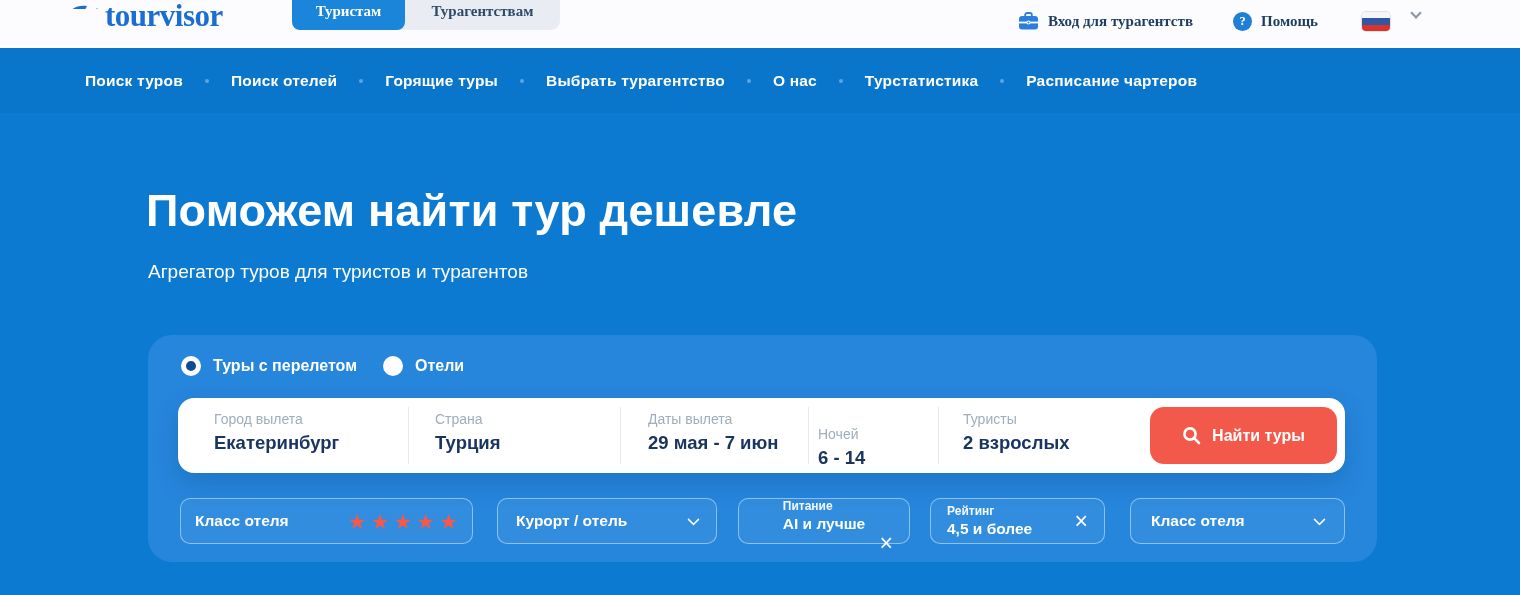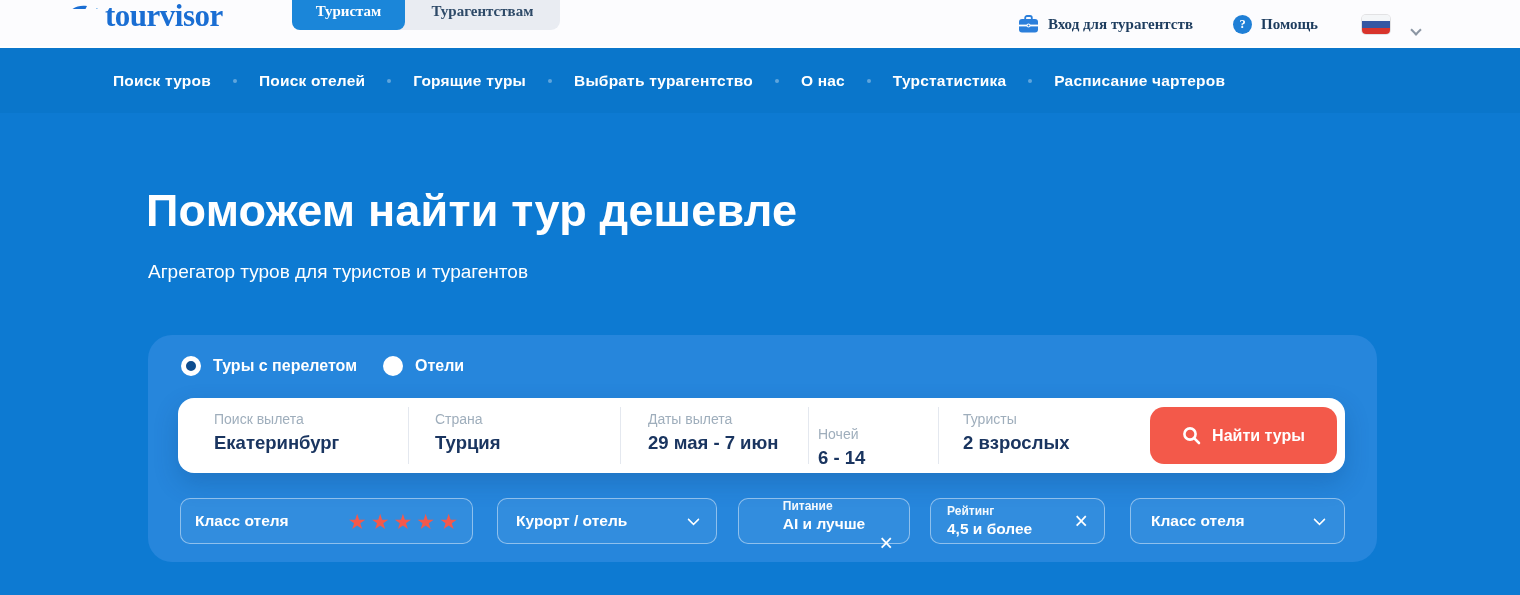--- a/index.html
+++ b/index.html
@@ -8,31 +8,31 @@
 
   
   .header { position:absolute; left:0; top:0; width:1520px; height:46px; background:#fcfcfe;font-family:Liberation Serif, serif; }
   .logo { position:absolute; left:105px; top:-2px; font-size:31px; font-weight:800; letter-spacing:-0.5px; color:#1a6ed3; }
   .logo-plane { position:absolute; left:63px; top:0; width:40px; height:9px; overflow:hidden; }
   .seg { position:absolute; left:292px; top:-8px; width:268px; height:38px; background:#e9ecf2; border-radius:9px; display:flex; }
   .seg-item { flex:0 0 auto; display:flex; align-items:center; justify-content:center; font-size:15px; font-weight:600; color:#2e4a68; cursor:pointer; }
   .seg-item.active { background:#1b86d9; color:#ffffff; border-radius:8px; }
   .seg-item:nth-child(1){ width:113px; }
   .seg-item:nth-child(2){ width:155px; }
-  .hright { position:absolute; right:100px; top:4px; height:30px; display:flex; align-items:flex-end; gap:14px; }
+  .hright { position:absolute; right:100px; top:12px; height:30px; display:flex; align-items:flex-start; gap:14px; }
   .hlink { display:flex; align-items:center; gap:9px; font-size:15px; font-weight:600; color:#1d3c5e; cursor:pointer; }
   .hlink + .hlink { margin-left:26px; }
   .qmark { width:19px; height:19px; border-radius:50%; background:#1f7fd6; color:#fff; font-size:12.5px; font-weight:700; display:flex; align-items:center; justify-content:center; }
   .flag { width:28px; height:19px; border-radius:4px; overflow:hidden; box-shadow:0 0 0 1px rgba(0,0,0,0.10); margin-left:30px; }
   .flag div { height:6.34px; }
   .flag .w { background:#f4f6f8; } .flag .b { background:#3557a2; } .flag .r { background:#d8342c; }
   .chev-gray { width:8px; height:8px; border-right:2px solid #8b96a3; border-bottom:2px solid #8b96a3; transform:rotate(45deg); margin:-3px 0 0 8px; }
 
   
-  .nav { position:absolute; left:0; top:48px; width:1520px; height:65px; background:#0a76cb; display:flex; align-items:center; padding-left:113px; }
+  .nav { position:absolute; left:0; top:48px; width:1520px; height:65px; background:#0a76cb; display:flex; align-items:center; padding-left:85px; }
   .nav-item { color:#ffffff; font-size:15.5px; font-weight:600; letter-spacing:0.2px; cursor:pointer; white-space:nowrap; }
   .nav-dot { width:4px; height:4px; border-radius:50%; background:rgba(255,255,255,0.35); margin:0 22px; }
 
   
   .hero { position:absolute; left:0; top:113px; width:1520px; height:482px; background:#0d7ad2; }
   .hero-title { position:absolute; left:146px; top:72px; font-size:45px; font-weight:800; color:#ffffff; letter-spacing:0.2px; }
   .hero-sub { position:absolute; left:148px; top:148px; font-size:19px; font-weight:500; color:#ffffff; }
 
   
   .panel { position:absolute; left:148px; top:222px; width:1229px; height:227px; background:#2686dc; border-radius:24px; }
@@ -131,21 +131,21 @@
           <span>Туры с перелетом</span>
         </div>
         <div class="mode">
           <span class="radio-off"></span>
           <span>Отели</span>
         </div>
       </div>
 
       <div class="bar">
         <div class="field" style="left:36px;">
-          <span class="flabel">Поиск вылета</span>
+          <span class="flabel">Город вылета</span>
           <span class="fvalue">Екатеринбург</span>
         </div>
         <div class="fdiv" style="left:230px;"></div>
         <div class="field" style="left:257px;">
           <span class="flabel">Страна</span>
           <span class="fvalue">Турция</span>
         </div>
         <div class="fdiv" style="left:442px;"></div>
         <div class="field" style="left:470px;">
           <span class="flabel">Даты вылета</span>

